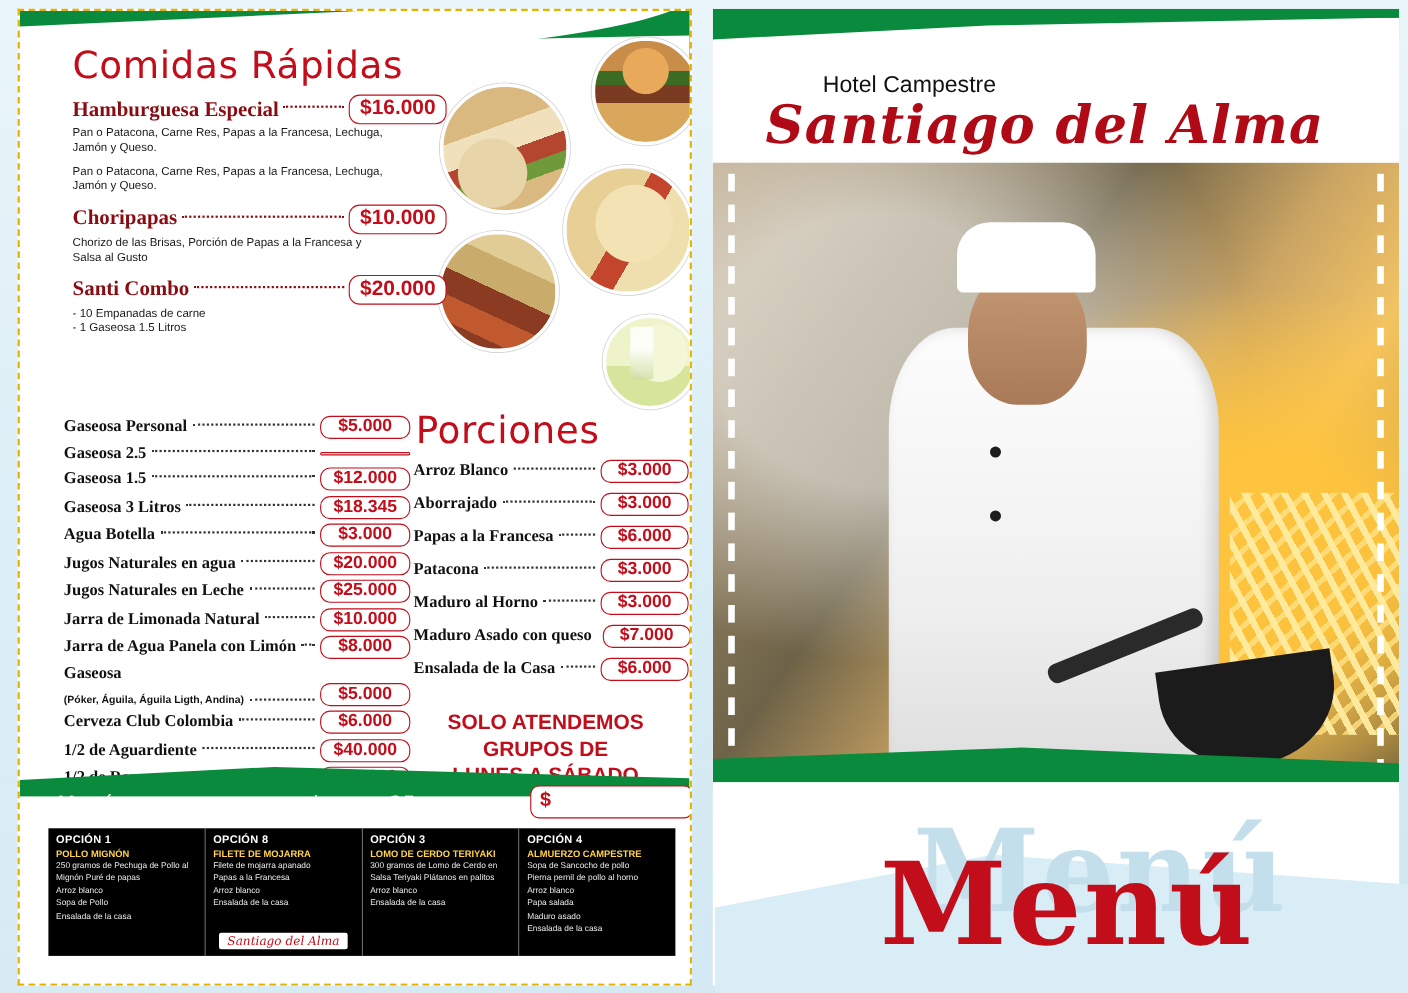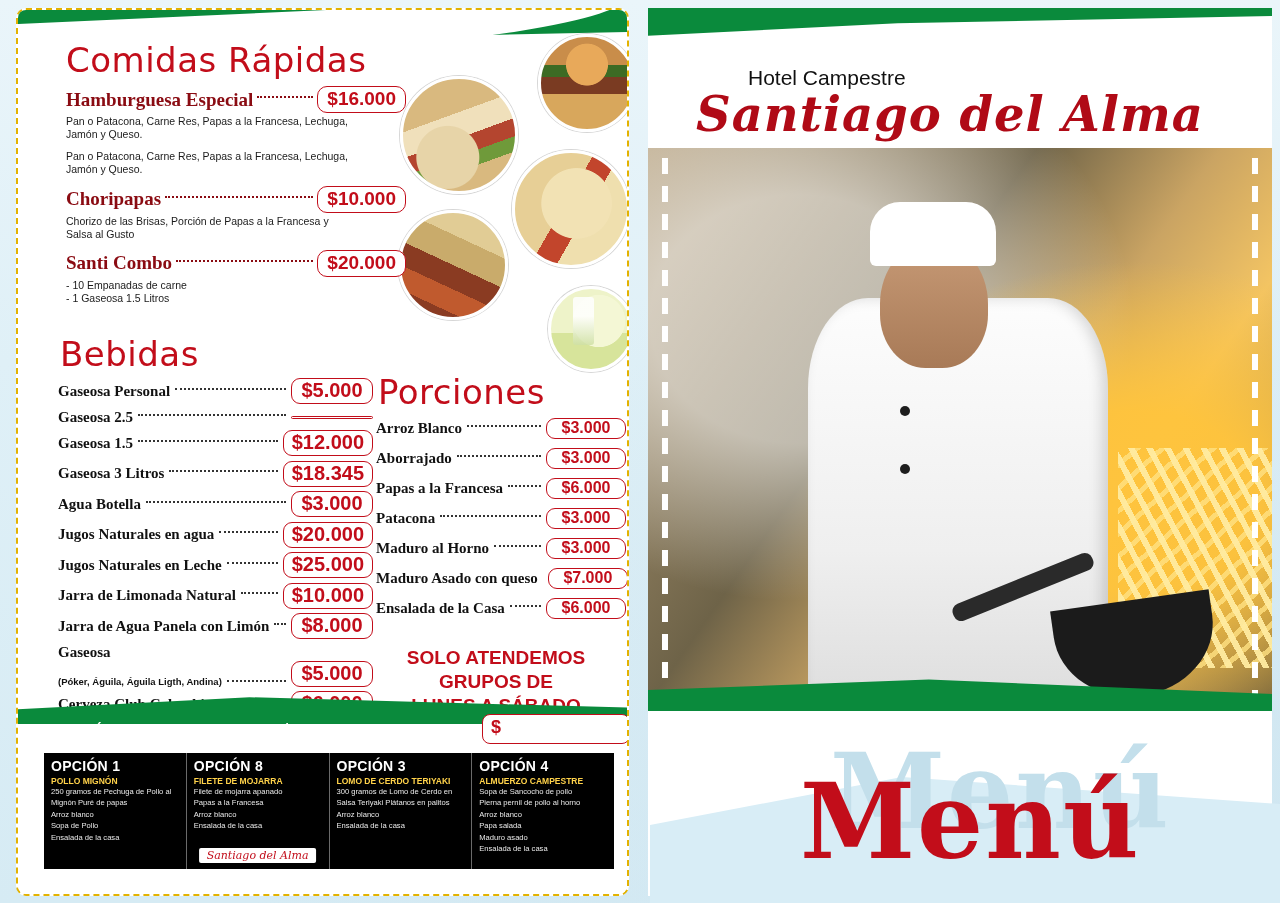--- a/index.html
+++ b/index.html
@@ -19,21 +19,21 @@
     background:
       radial-gradient(ellipse at 88% 96%, #cfe6f1 0%, rgba(207,230,241,0) 55%),
       linear-gradient(180deg,#eaf5fa 0%, #dff0f7 40%, #d6ebf4 100%);
   }
 
   
   .left-page {
     position:absolute; left:16px; top:8px; width:613px; height:888px;
     background:#ffffff;
     border:2px dashed #e3b200;
-    border-radius:10px;
+    border-radius:0;
     overflow:hidden;
   }
   .left-green-top {
     position:absolute; left:0; top:0; width:100%; height:46px;
     background:#0a8a3c;
   }
   .left-green-top:after{
     content:""; position:absolute; left:0; top:14px; width:100%; height:42px;
     background:#fff;
     border-radius:0 0 60% 0/0 0 100% 0;
@@ -82,21 +82,21 @@
   .cr-desc {
     font-size:10.5px; color:#1a1a1a; line-height:1.25; margin-top:2px; max-width:285px;
   }
 
   
   .bev-list { position:absolute; left:40px; top:368px; width:315px; }
   .bev-row { display:flex; align-items:center; margin-bottom:4.5px; }
   .bev-name { font-family:"Liberation Serif", serif; font-weight:bold; font-size:15px; color:#111; white-space:nowrap; }
   .bev-dots { flex:1; border-bottom:2px dotted #333; margin:0 5px 5px 5px; height:1px; }
   .bev-price {
-    color:#c20d1a; font-weight:bold; font-size:20px;
+    color:#c20d1a; font-weight:bold; font-size:16px;
     border:1.5px solid #c20d1a; border-radius:9px;
     padding:0 8px 1px; min-width:82px; text-align:center; background:#fff;
   }
   .bev-sub { font-size:9.5px; font-weight:bold; color:#111; }
   .bev-sub-row { display:flex; align-items:flex-end; margin-bottom:4.5px; }
 
   
   .por-list { position:absolute; left:358px; top:408px; width:250px; }
   .por-row { display:flex; align-items:center; margin-bottom:9px; }
   .por-name { font-family:"Liberation Serif", serif; font-weight:bold; font-size:15px; color:#111; white-space:nowrap; }
@@ -161,21 +161,21 @@
     color:#c20d1a; font-weight:bold; font-size:18px; padding:2px 8px;
   }
 
   
   .options {
     position:absolute; left:26px; bottom:25px; width:570px; height:116px;
     background:#000; display:flex;
   }
   .opt-col { flex:1; padding:5px 7px; border-right:1px solid #6a6a6a; position:relative; }
   .opt-col:last-child { border-right:none; }
-  .opt-title { color:#fff; font-weight:bold; font-size:14px; letter-spacing:.3px; }
+  .opt-title { color:#fff; font-weight:bold; font-size:10px; letter-spacing:.3px; }
   .opt-sub { color:#ffd24a; font-weight:bold; font-size:8.5px; margin-top:2px; }
   .opt-line { color:#e9e9e9; font-size:7.6px; line-height:1.5; }
   .opt-logo {
     position:absolute; left:50%; transform:translateX(-50%); bottom:6px;
     background:#fff; color:#c20d1a; font-family:"DejaVu Serif", serif;
     font-style:italic; font-size:11px; padding:1px 8px; border-radius:2px; white-space:nowrap;
   }
 
   
   .right-page {
@@ -309,21 +309,20 @@
       <div class="cr-line">
         <span class="cr-name">Santi Combo</span>
         <span class="dots"></span>
         <span class="price">$20.000</span>
       </div>
       <div class="cr-desc" style="white-space:pre-line">- 10 Empanadas de carne
 - 1 Gaseosa 1.5 Litros</div>
     </div>
   </div>
 
-  <div class="sec-title" id="bebidas-title">Bebidas</div>
 
   <div class="bev-list">
     <div class="bev-row">
       <span class="bev-name">Gaseosa Personal</span>
       <span class="bev-dots"></span>
       <span class="bev-price">$5.000</span>
     </div>
     <div class="bev-row">
       <span class="bev-name">Gaseosa 2.5</span>
       <span class="bev-dots"></span>

